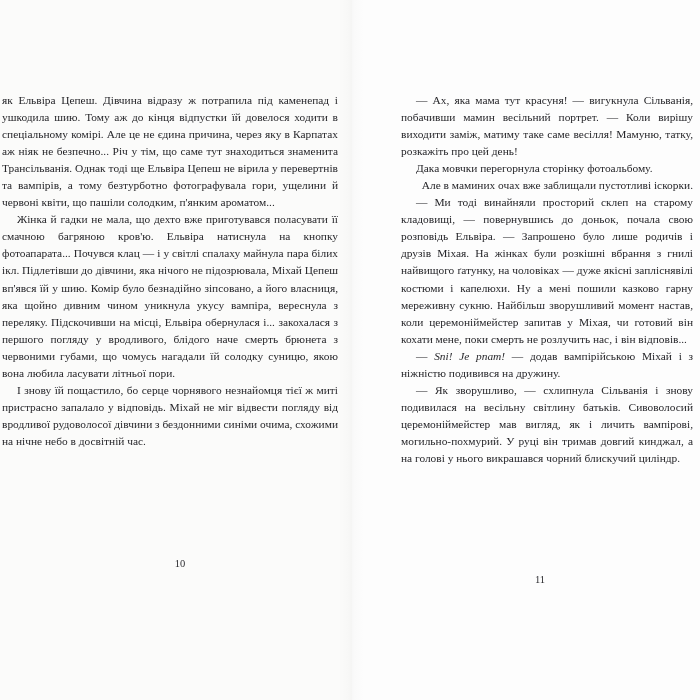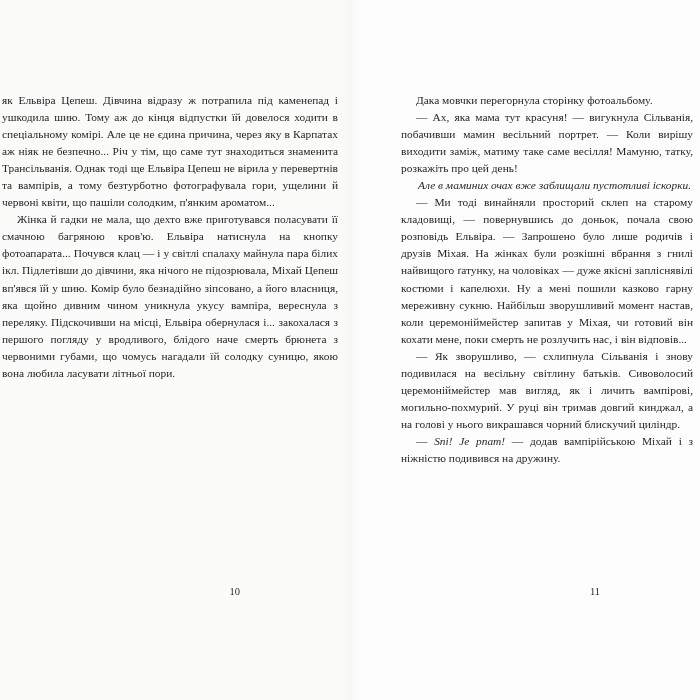--- a/index.html
+++ b/index.html
@@ -59,54 +59,55 @@
     -webkit-font-smoothing: antialiased;
   }
   .textblock.left  { left: 2px;   width: 336px; }
   .textblock.right { left: 401px; width: 292px; }
 
   .textblock p {
     margin: 0;
     text-indent: 15px;
   }
   .textblock p.noindent { text-indent: 0; }
-  .textblock p.lastline { text-align: center; font-style: italic; }
+  .textblock p.lastline { text-align: right; }
 
   .textblock i { font-style: italic; }
 
   .folio {
     position: absolute;
-    top: 586px;
+    top: 558px;
     font-size: 10.5px;
     color: #2c2c30;
-    text-align: right;
+    text-align: center;
   }
   .folio.left  { left: 120px; width: 120px; }
-  .folio.right { left: 480px; width: 120px; }
+  .folio.right { left: 480px; width: 120px; margin-top: 16px; }
 </style>
 </head>
 <body>
 
 <div id="spread">
 
   <div class="leaf left"></div>
   <div class="leaf right"></div>
   <div class="gutter"></div>
 
   <div class="textblock left">
     <p class="noindent">як Ельвіра Цепеш. Дівчина відразу ж потрапила під каменепад і ушкодила шию. Тому аж до кінця відпустки їй довелося ходити в спеціальному комірі. Але це не єдина причина, через яку в Карпатах аж ніяк не безпечно... Річ у тім, що саме тут знаходиться знаменита Трансільванія. Однак тоді ще Ельвіра Цепеш не вірила у перевертнів та вампірів, а тому безтурботно фотографувала гори, ущелини й червоні квіти, що пашіли солодким, п'янким ароматом...</p>
     <p>Жінка й гадки не мала, що дехто вже приготувався поласувати її смачною багряною кров'ю. Ельвіра натиснула на кнопку фотоапарата... Почувся клац — і у світлі спалаху майнула пара білих ікл. Підлетівши до дівчини, яка нічого не підозрювала, Міхай Цепеш вп'явся їй у шию. Комір було безнадійно зіпсовано, а його власниця, яка щойно дивним чином уникнула укусу вампіра, вереснула з переляку. Підскочивши на місці, Ельвіра обернулася і... закохалася з першого погляду у вродливого, блідого наче смерть брюнета з червоними губами, що чомусь нагадали їй солодку суницю, якою вона любила ласувати літньої пори.</p>
+    <p>І знову їй пощастило, бо серце чорнявого незнайомця тієї ж миті пристрасно запалало у відповідь. Міхай не міг відвести погляду від вродливої рудоволосої дівчини з бездонними синіми очима, схожими на нічне небо в досвітній час.</p>
   </div>
 
   <div class="folio left">10</div>
 
   <div class="textblock right">
+    <p>— Ах, яка мама тут красуня! — вигукнула Сільванія, побачивши мамин весільний портрет. — Коли вирішу виходити заміж, матиму таке саме весілля! Мамуню, татку, розкажіть про цей день!</p>
     <p>Дака мовчки перегорнула сторінку фотоальбому.</p>
-    <p>— Ах, яка мама тут красуня! — вигукнула Сільванія, побачивши мамин весільний портрет. — Коли вирішу виходити заміж, матиму таке саме весілля! Мамуню, татку, розкажіть про цей день!</p>
     <p class="lastline">Але в маминих очах вже заблищали пустотливі іскорки.</p>
     <p>— Ми тоді винайняли просторий склеп на старому кладовищі, — повернувшись до доньок, почала свою розповідь Ельвіра. — Запрошено було лише родичів і друзів Міхая. На жінках були розкішні вбрання з гнилі найвищого ґатунку, на чоловіках — дуже якісні запліснявілі костюми і капелюхи. Ну а мені пошили казково гарну мереживну сукню. Найбільш зворушливий момент настав, коли церемоніймейстер запитав у Міхая, чи готовий він кохати мене, поки смерть не розлучить нас, і він відповів...</p>
+    <p>— <i>Sni! Je pnam!</i> — додав вампірійською Міхай і з ніжністю подивився на дружину.</p>
     <p>— Як зворушливо, — схлипнула Сільванія і знову подивилася на весільну світлину батьків. Сивоволосий церемоніймейстер мав вигляд, як і личить вампірові, могильно-похмурий. У руці він тримав довгий кинджал, а на голові у нього викрашався чорний блискучий циліндр.</p>
-    <p>— <i>Sni! Je pnam!</i> — додав вампірійською Міхай і з ніжністю подивився на дружину.</p>
   </div>
 
   <div class="folio right">11</div>
 
 </div>
 
 </body></html>

